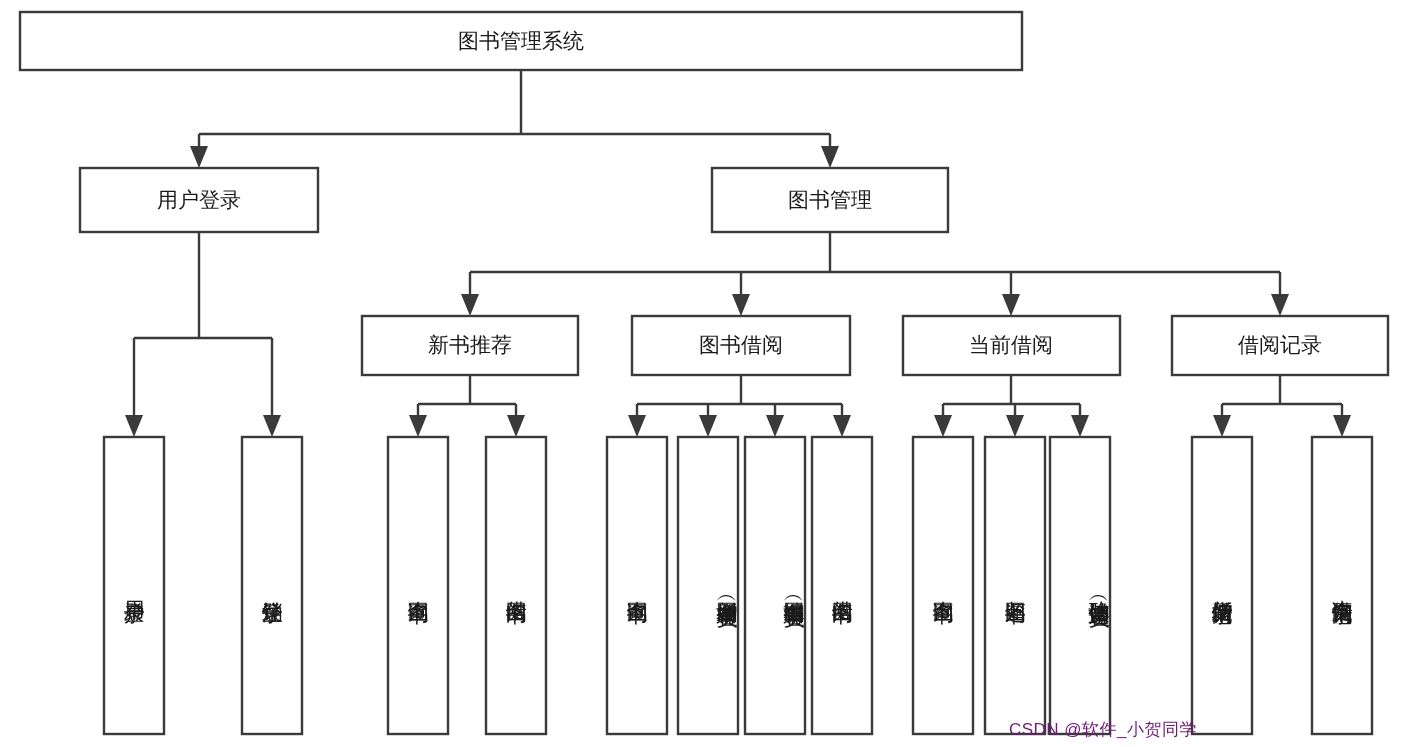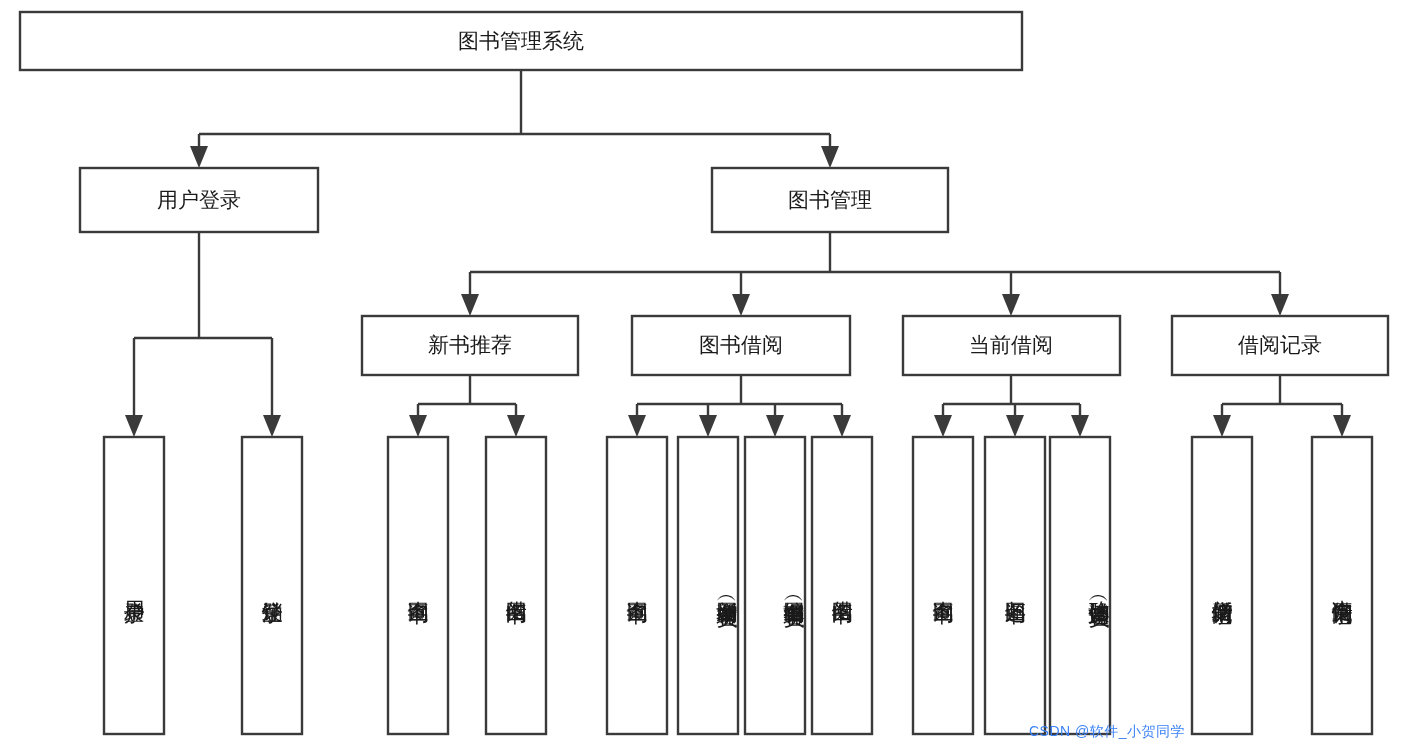--- a/index.html
+++ b/index.html
@@ -59,25 +59,25 @@
     font-family: "Liberation Sans", "DejaVu Sans", sans-serif;
     font-size: 21px;
     line-height: 1.08;
     color: #1a1a1a;
     letter-spacing: 1px;
     white-space: nowrap;
     pointer-events: none;
   }
   #watermark {
     position: absolute;
-    right: 20px;
+    right: 8px;
     bottom: 6px;
     font-family: "Liberation Sans", "DejaVu Sans", sans-serif;
-    font-size: 14px;
-    color: #3b82f6;
+    font-size: 17px;
+    color: #701a75;
     white-space: nowrap;
     letter-spacing: 0.5px;
   }
 </style>
 </head>
 <body>
 
 <div id="diagram-root">
 
   <svg id="tree-svg" viewBox="0 0 1405 747" xmlns="http://www.w3.org/2000/svg">

